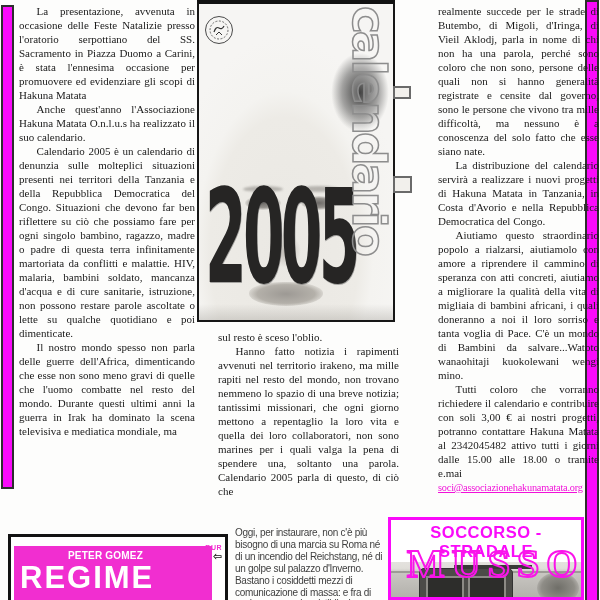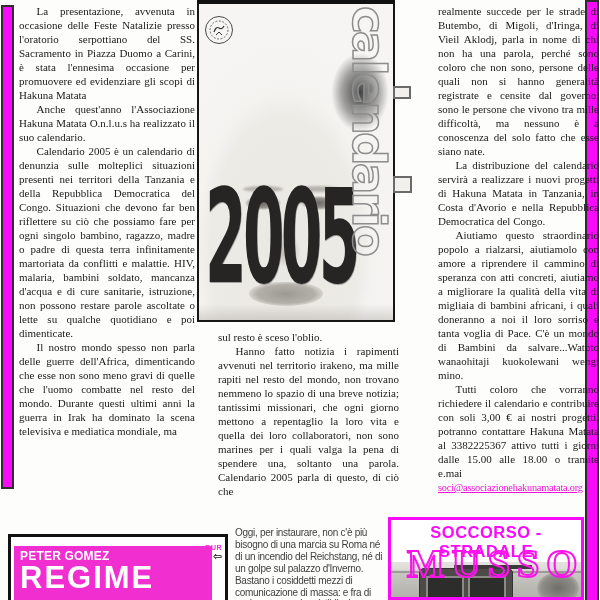--- a/index.html
+++ b/index.html
@@ -54,21 +54,21 @@
   .tab{position:absolute;background:#f2f0ec;border:2px solid #6a6a6a;box-sizing:border-box;}
   .tab1{left:393px;top:86px;width:18px;height:13px;}
   .tab2{left:393px;top:176px;width:19px;height:17px;}
 
   
   .regime{position:absolute;left:8px;top:534px;width:220px;height:70px;box-sizing:border-box;
           border:3px solid #121212;background:#ffffff;}
   .regime .pink{position:absolute;left:3px;top:9px;right:13px;bottom:-2px;background:#f12ed0;
                 color:#ffffff;font-family:"Liberation Sans",sans-serif;font-weight:bold;
                 padding:3px 0 0 6px;box-sizing:border-box;}
-  .regime .author{font-size:12px;line-height:14px;letter-spacing:.2px;}
+  .regime .author{font-size:10px;line-height:14px;letter-spacing:.2px;margin-left:48px;}
   .regime .title{font-size:31px;line-height:30px;letter-spacing:2px;}
   .bur{position:absolute;right:3px;top:0px;width:34px;text-align:right;line-height:1;}
   .bur .burtxt{font-family:"Liberation Sans",sans-serif;font-weight:bold;font-size:7px;color:#f12ed0;
                letter-spacing:.5px;}
   .bur .arrow{display:block;color:#111;font-size:11px;font-weight:bold;line-height:8px;
               font-family:"DejaVu Sans",sans-serif;}
 
   
   .tvquote{position:absolute;left:235px;top:527px;width:149px;
            font-family:"Liberation Sans",sans-serif;font-size:10px;line-height:11.9px;
@@ -131,21 +131,21 @@
 
   <div class="col col2">
     <p>sul resto è sceso l'oblio.</p>
     <p class="indent">Hanno fatto notizia i rapimenti avvenuti nel territorio irakeno, ma mille rapiti nel resto del mondo, non trovano nemmeno lo spazio di una breve notizia; tantissimi missionari, che ogni giorno mettono a repentaglio la loro vita e quella dei loro collaboratori, non sono marines per i quali valga la pena di spendere una, soltanto una parola. Calendario 2005 parla di questo, di ciò che</p>
   </div>
 
   <div class="col col3">
     <p>realmente succede per le strade di Butembo, di Migoli, d'Iringa, di Vieil Aklodj, parla in nome di chi non ha una parola, perché sono coloro che non sono, persone delle quali non si hanno generalità registrate e censite dal governo, sono le persone che vivono tra mille difficoltà, ma nessuno è a conoscenza del solo fatto che esse siano nate.</p>
     <p class="indent">La distribuzione del calendario servirà a realizzare i nuovi progetti di Hakuna Matata in Tanzania, in Costa d'Avorio e nella Repubblica Democratica del Congo.</p>
     <p class="indent">Aiutiamo questo straordinario popolo a rialzarsi, aiutiamolo con amore a riprendere il cammino di speranza con atti concreti, aiutiamo a migliorare la qualità della vita di migliaia di bambini africani, i quali doneranno a noi il loro sorriso e tanta voglia di Pace. C'è un mondo di Bambini da salvare...Watoto wanaohitaji kuokolewani wengi mino.</p>
-    <p class="indent">Tutti coloro che vorranno richiedere il calendario e contribuire con soli 3,00 € ai nostri progetti, potranno contattare Hakuna Matata al 3382225367 attivo tutti i giorni dalle 15.00 alle 18.00 o tramite e.mai</p>
+    <p class="indent">Tutti coloro che vorranno richiedere il calendario e contribuire con soli 3,00 € ai nostri progetti, potranno contattare Hakuna Matata al 2342045482 attivo tutti i giorni dalle 15.00 alle 18.00 o tramite e.mai</p>
     <a class="email" href="#">soci@associazionehakunamatata.org</a>
   </div>
 
   <div class="regime">
     <div class="bur">
       <span class="burtxt">BUR</span>
       <span class="arrow">⇦</span>
     </div>
     <div class="pink">
       <div class="author">PETER GOMEZ</div>

